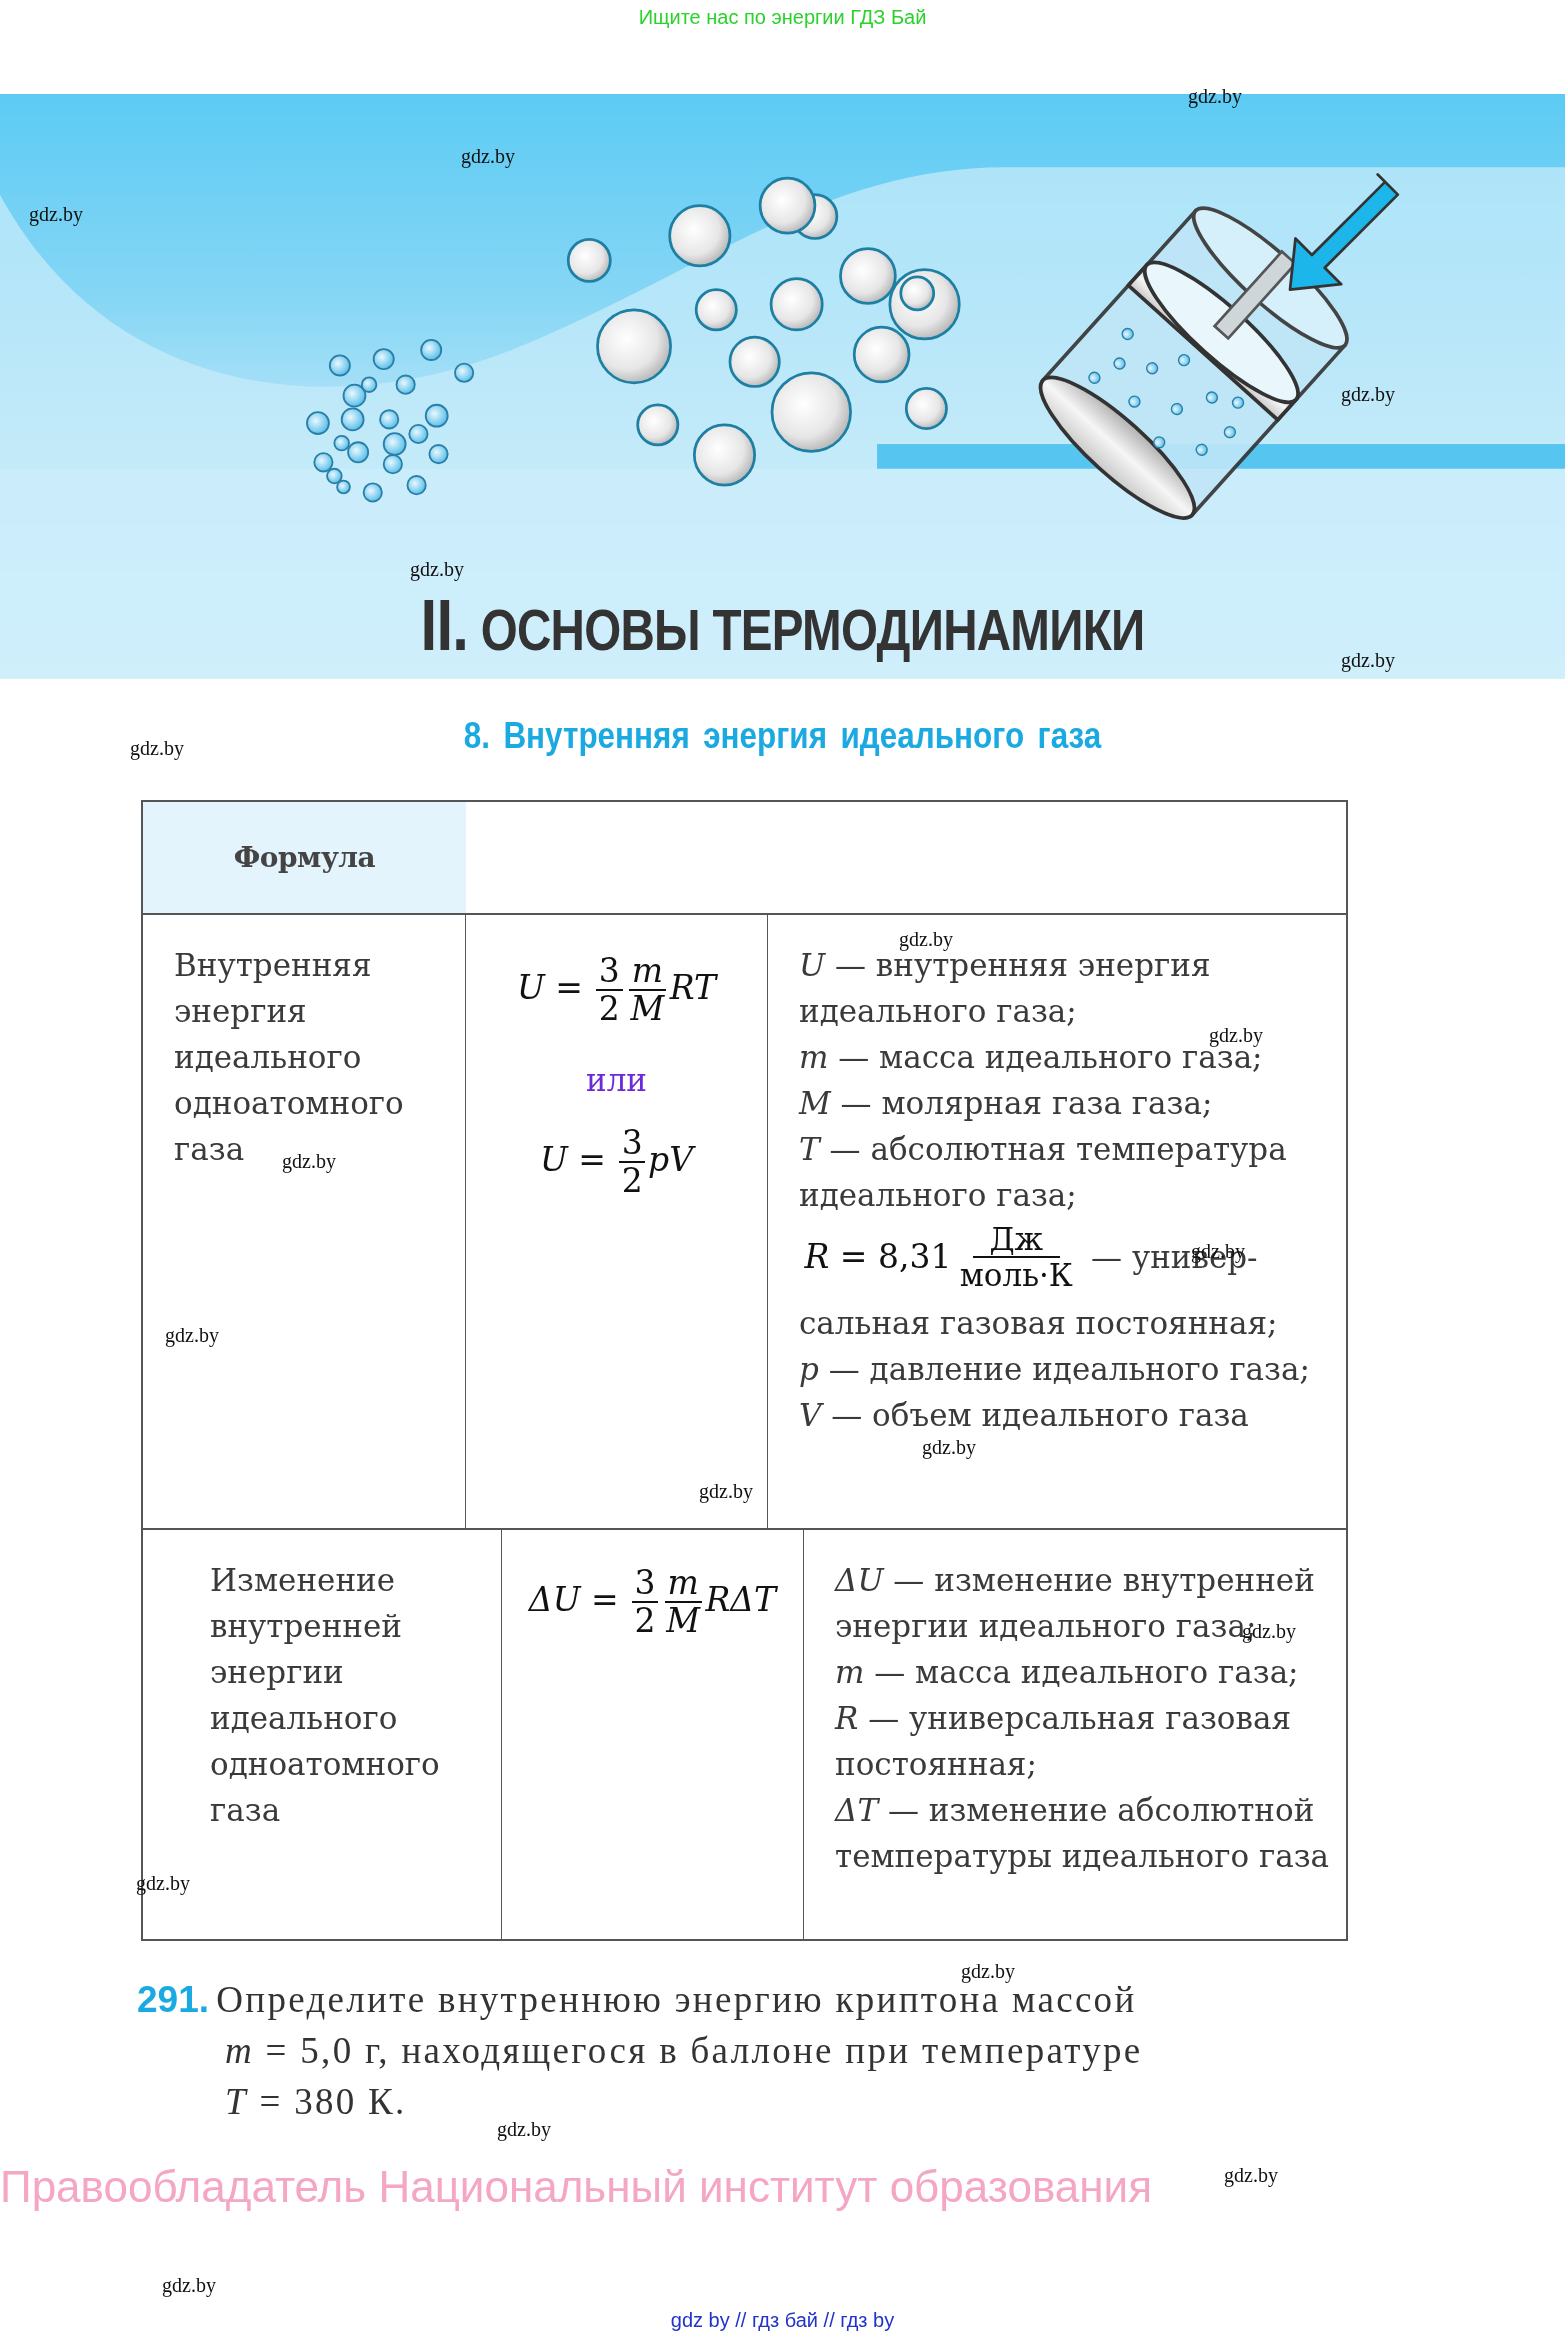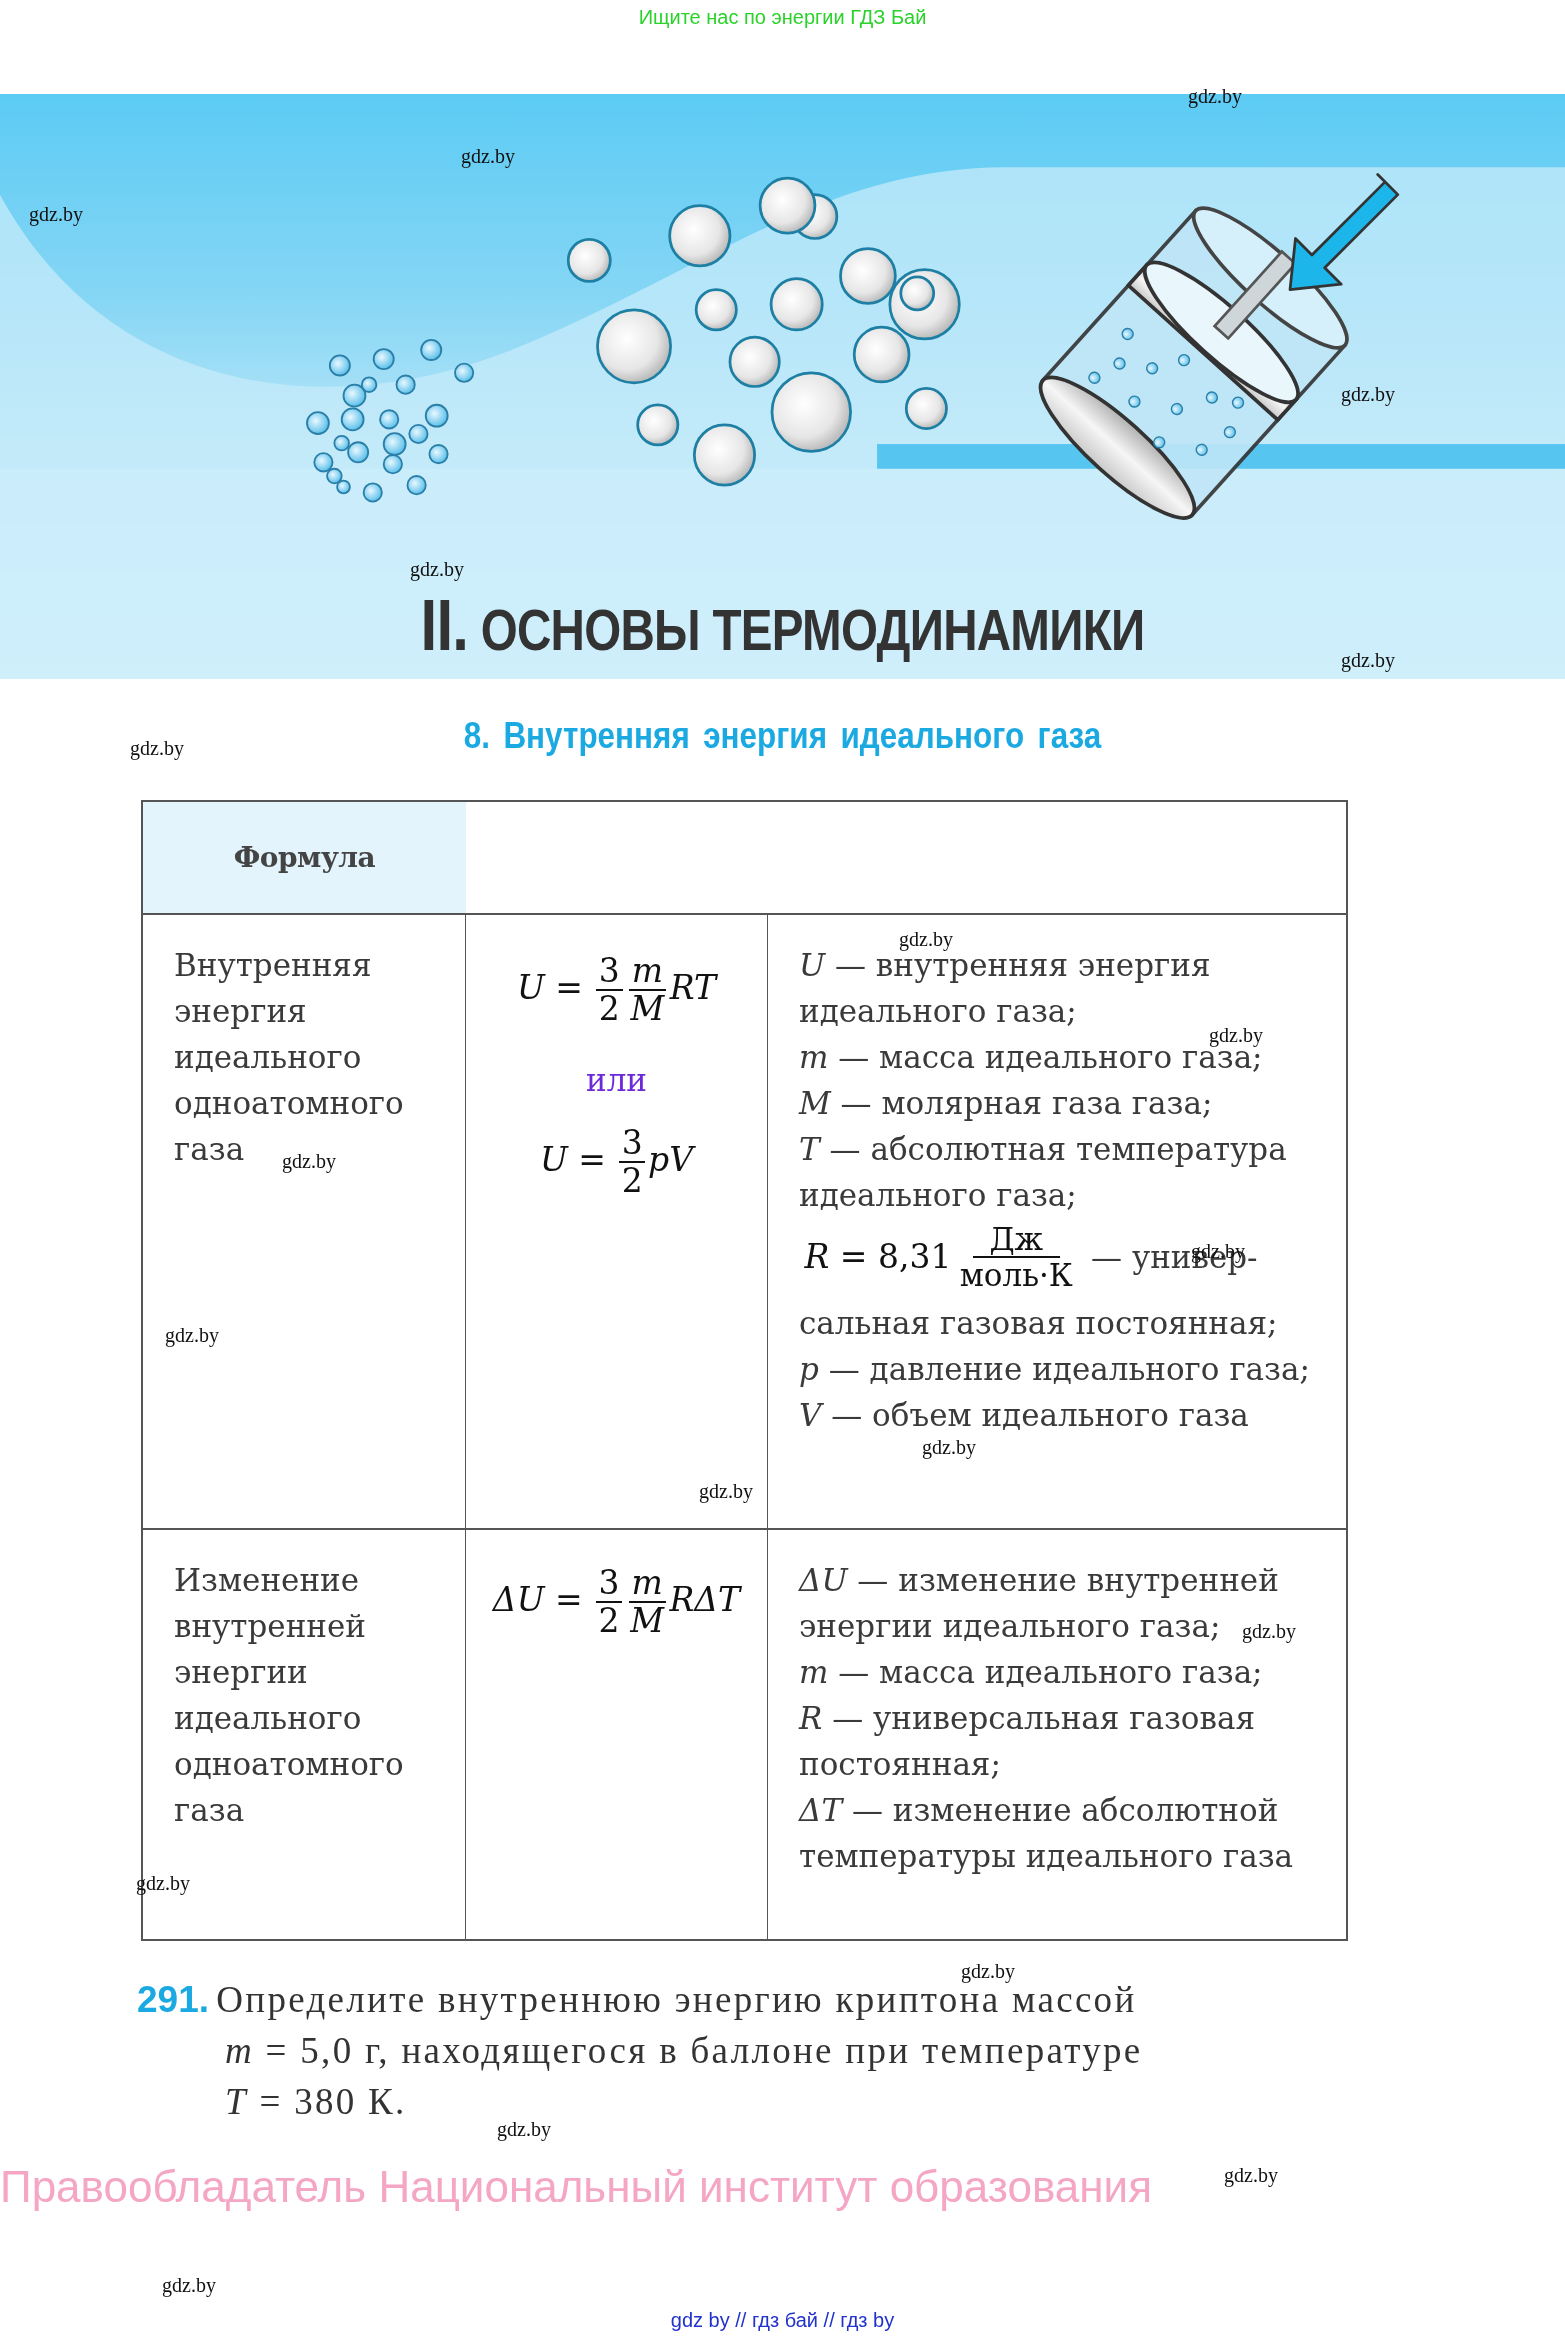--- a/index.html
+++ b/index.html
@@ -22,21 +22,21 @@
   #section-title { top: 715px; left: 0; width: 1565px; text-align: center; font-family: "Liberation Sans", sans-serif; font-weight: bold; font-size: 37px; color: #1aa9e1; transform: scaleX(0.85); word-spacing: 5.5px; }
 
   #table { position: absolute; left: 141px; top: 800px; width: 1207px; border: 2.7px solid #555; border-collapse: collapse; }
   #table .grid { display: grid; grid-template-columns: 323px 302px 1fr; }
   .hcell { background: #e3f4fc; border-right: 1.8px solid #555; height: 111px; display: flex; align-items: center; justify-content: center; text-align: center; font-family: "DejaVu Serif", serif; font-weight: bold; font-size: 28px; line-height: 46px; color: #444; letter-spacing: -0.5px; }
   .hcell:last-child { border-right: none; }
   .hrow { border-bottom: 2.7px solid #555; }
   .bcell { border-right: 1.8px solid #555; font-family: "DejaVu Serif", serif; font-size: 31px; line-height: 46px; color: #3a3a3a; }
   .bcell:last-child { border-right: none; }
   .row1 { height: 615px; border-bottom: 2.7px solid #555; }
-  .row2 { height: 409px; }
+  .row2 { height: 409px; padding-left: 36px; }
   .c1 { padding: 27.4px 0 0 31px; }
   .c3 { padding: 27.4px 9.1px 0 31px; }
   .c2 { position: relative; }
 
   .math { font-family: "DejaVu Serif", serif; color: #111; font-size: 33px; }
   .mi { font-style: italic; }
   .frac { display: inline-flex; flex-direction: column; align-items: center; vertical-align: middle; margin: 0 2.7px; line-height: 1.1; }
   .frac .num { border-bottom: 2.3px solid #111; padding: 0 2.7px; }
   .frac .den { padding: 0 2.7px; }
   .formula-line { position: absolute; left: 0; width: 100%; text-align: center; white-space: nowrap; }

